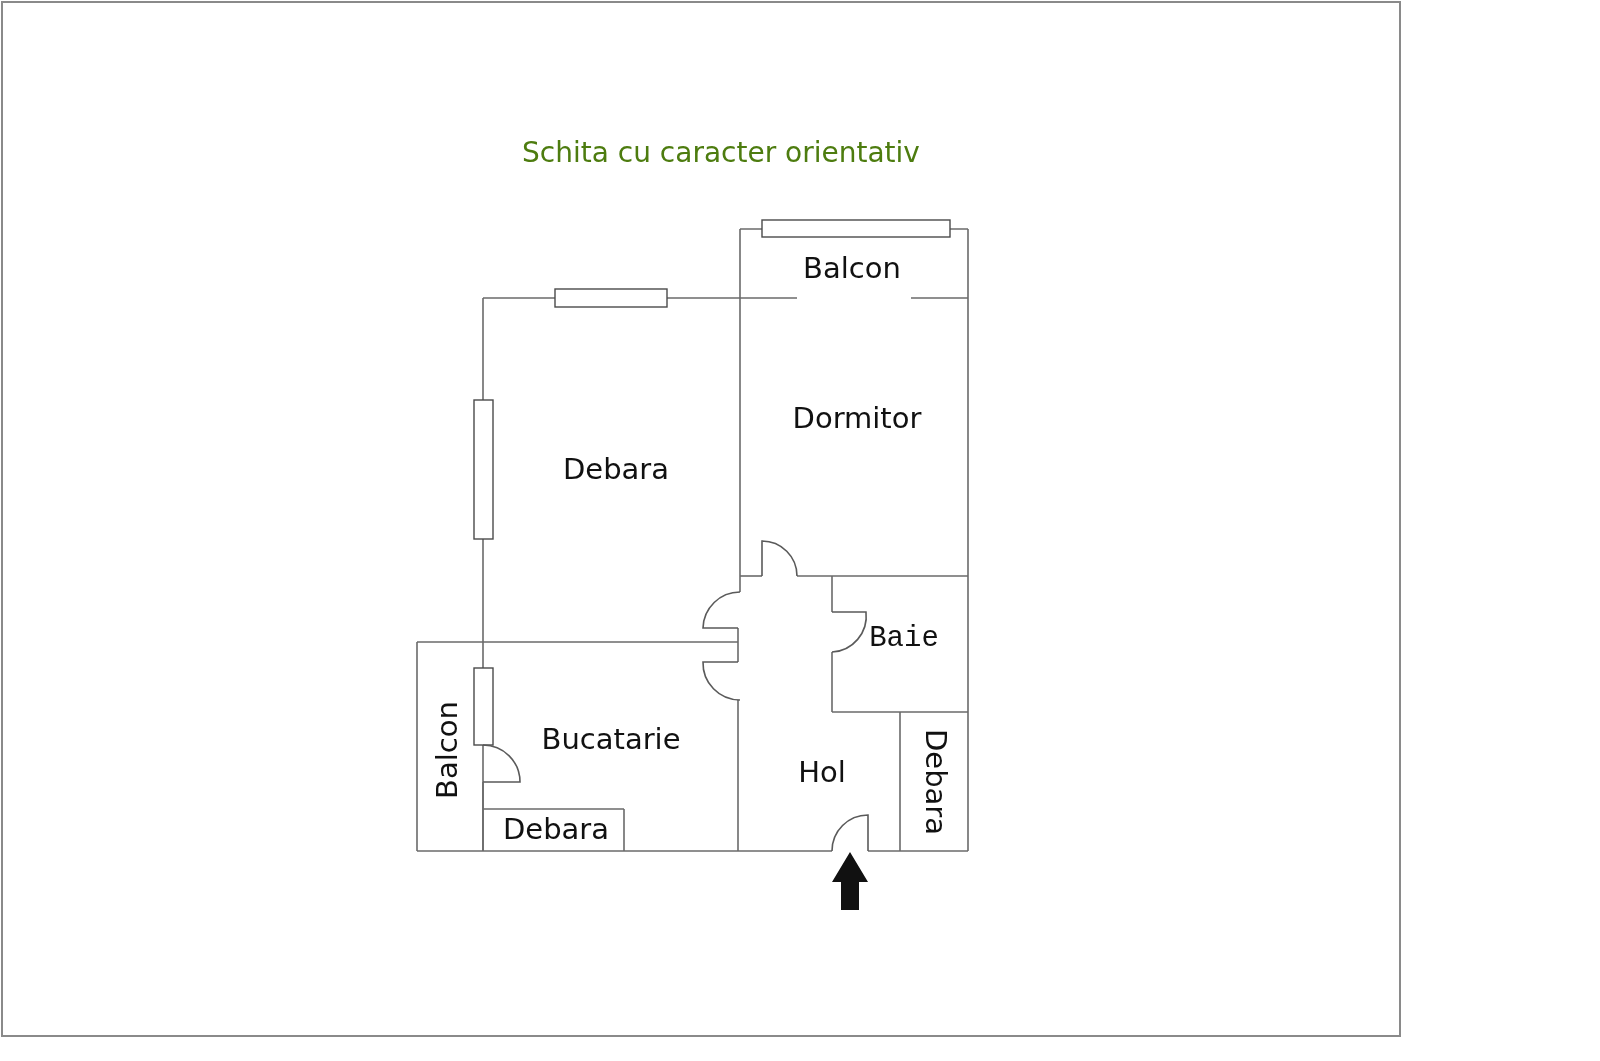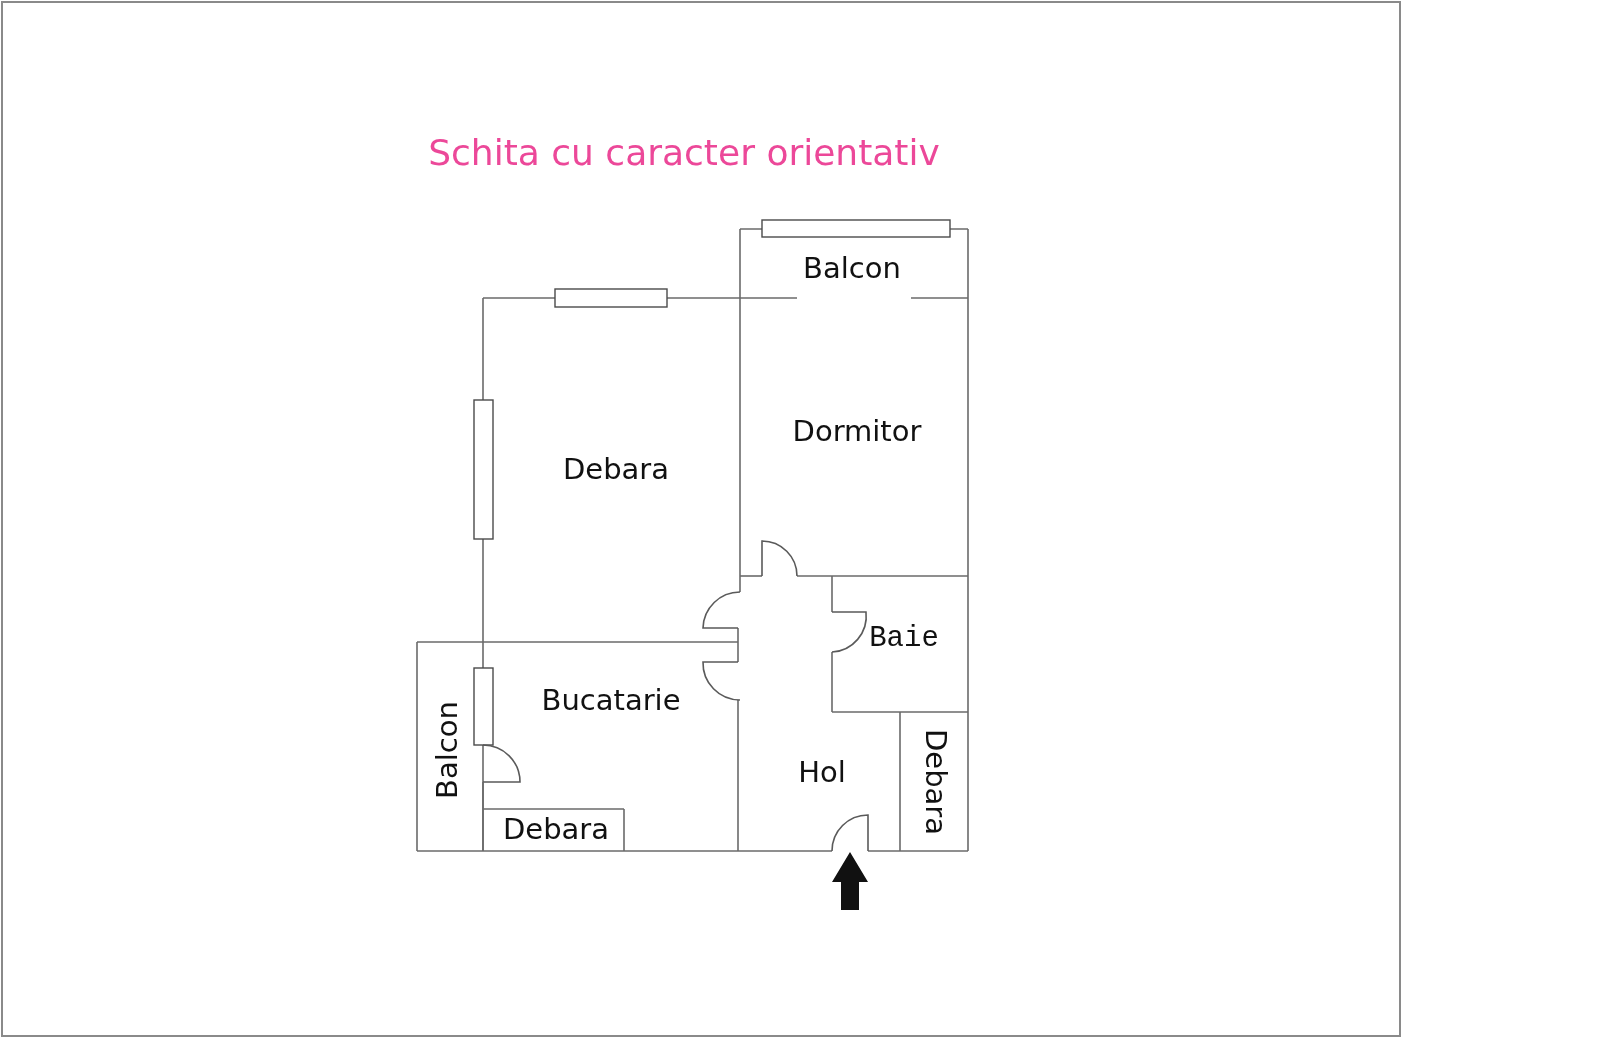--- a/index.html
+++ b/index.html
@@ -5,21 +5,21 @@
     html, body { margin: 0; padding: 0; background: #ffffff; }
     body { width: 1600px; height: 1061px; position: relative; overflow: hidden; font-family: "DejaVu Sans", "Liberation Sans", sans-serif; }
     .frame { position: absolute; left: 1px; top: 1px; width: 1400px; height: 1036px; border: 2px solid #8a8a8a; box-sizing: border-box; background: #ffffff; }
     svg.plan { position: absolute; left: 0; top: 0; width: 1600px; height: 1061px; }
     .wall { stroke: #6a6a6a; stroke-width: 1.6; fill: none; }
     .win { stroke: #4a4a4a; stroke-width: 1.4; fill: #ffffff; }
     .door { stroke: #5a5a5a; stroke-width: 1.6; fill: none; }
     .label { position: absolute; color: #111111; font-size: 29px; white-space: nowrap; line-height: 1; transform: translate(-50%, -50%); }
     .label.v90 { transform: translate(-50%, -50%) rotate(90deg); }
     .label.v270 { transform: translate(-50%, -50%) rotate(-90deg); }
-    .title { position: absolute; left: 684px; top: 152px; transform: translate(-50%, -50%); font-size: 36px; color: #ec4899; white-space: nowrap; }
+    .title { position: absolute; left: 721px; top: 152px; transform: translate(-50%, -50%); font-size: 28px; color: #4d7c0f; white-space: nowrap; }
   </style>
 </head>
 <body>
 
 <div class="frame"></div>
 
 <svg class="plan" viewBox="0 0 1600 1061" xmlns="http://www.w3.org/2000/svg">
 
   <g>
     <line class="wall" x1="740" y1="229" x2="968" y2="229"></line>
@@ -78,19 +78,19 @@
   <line class="wall" x1="900" y1="712" x2="900" y2="851"></line>
   <path class="door" d="M832 851 A36 36 0 0 1 868 815 L868 851"></path>
 
   <path d="M850 852 L868 882 L859 882 L859 910 L841 910 L841 882 L832 882 Z" fill="#111111"></path>
 </svg>
 
 <div class="title">Schita cu caracter orientativ</div>
 
 <div class="label" style="left:852px; top:268px;">Balcon</div>
 <div class="label" style="left:616px; top:469px;">Debara</div>
-<div class="label" style="left:857px; top:431px;">Dormitor</div>
+<div class="label" style="left:857px; top:418px;">Dormitor</div>
 <div class="label" style="left:904px; top:638px;font-family:Liberation Mono, monospace;">Baie</div>
-<div class="label" style="left:611px; top:700px;">Bucatarie</div>
+<div class="label" style="left:611px; top:739px;">Bucatarie</div>
 <div class="label v270" style="left:447px; top:750px;">Balcon</div>
 <div class="label" style="left:556px; top:829px;">Debara</div>
 <div class="label" style="left:822px; top:772px;">Hol</div>
 <div class="label v90" style="left:935px; top:782px;">Debara</div>
 
 </body></html>

